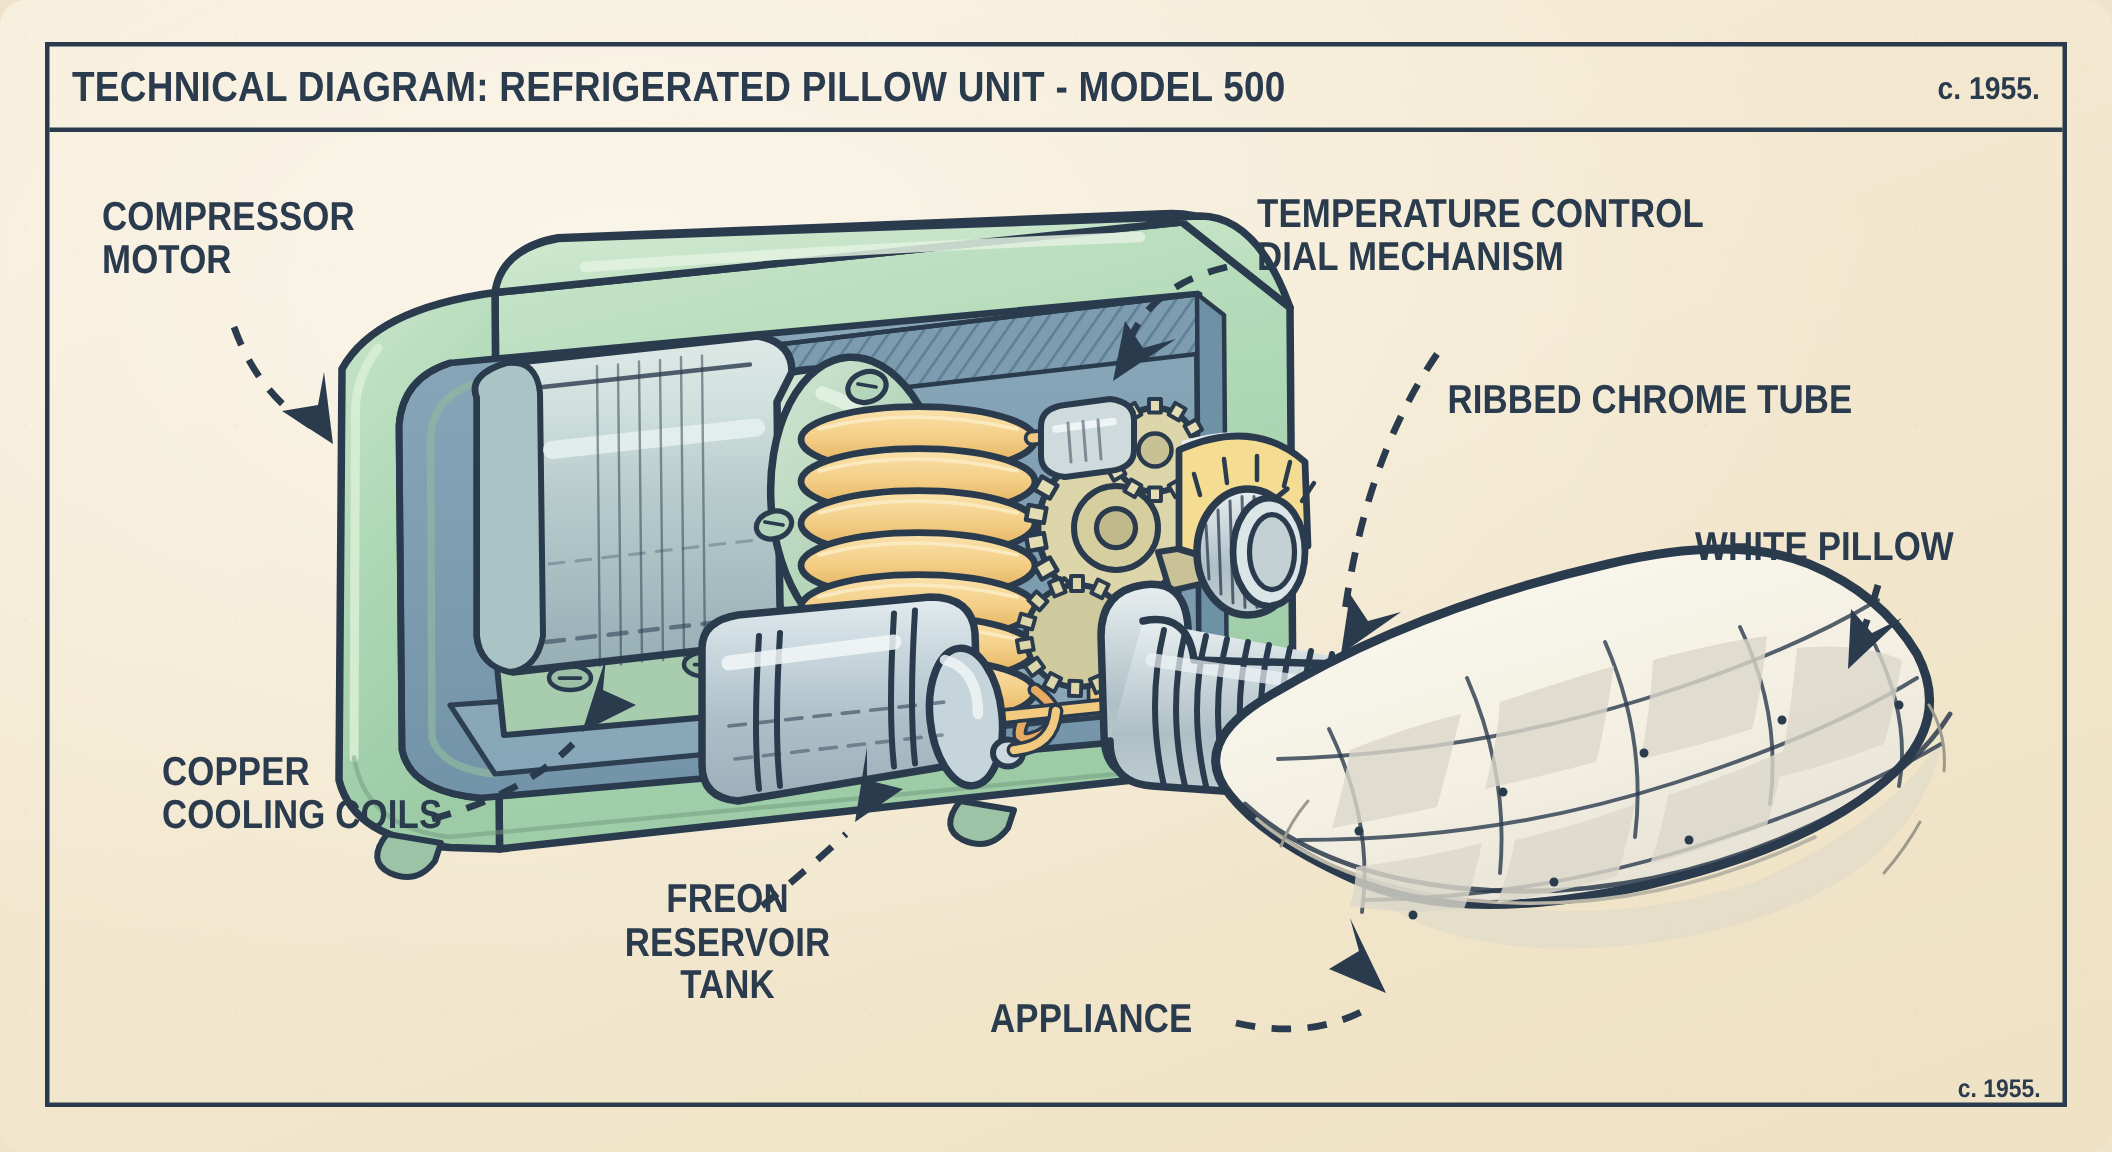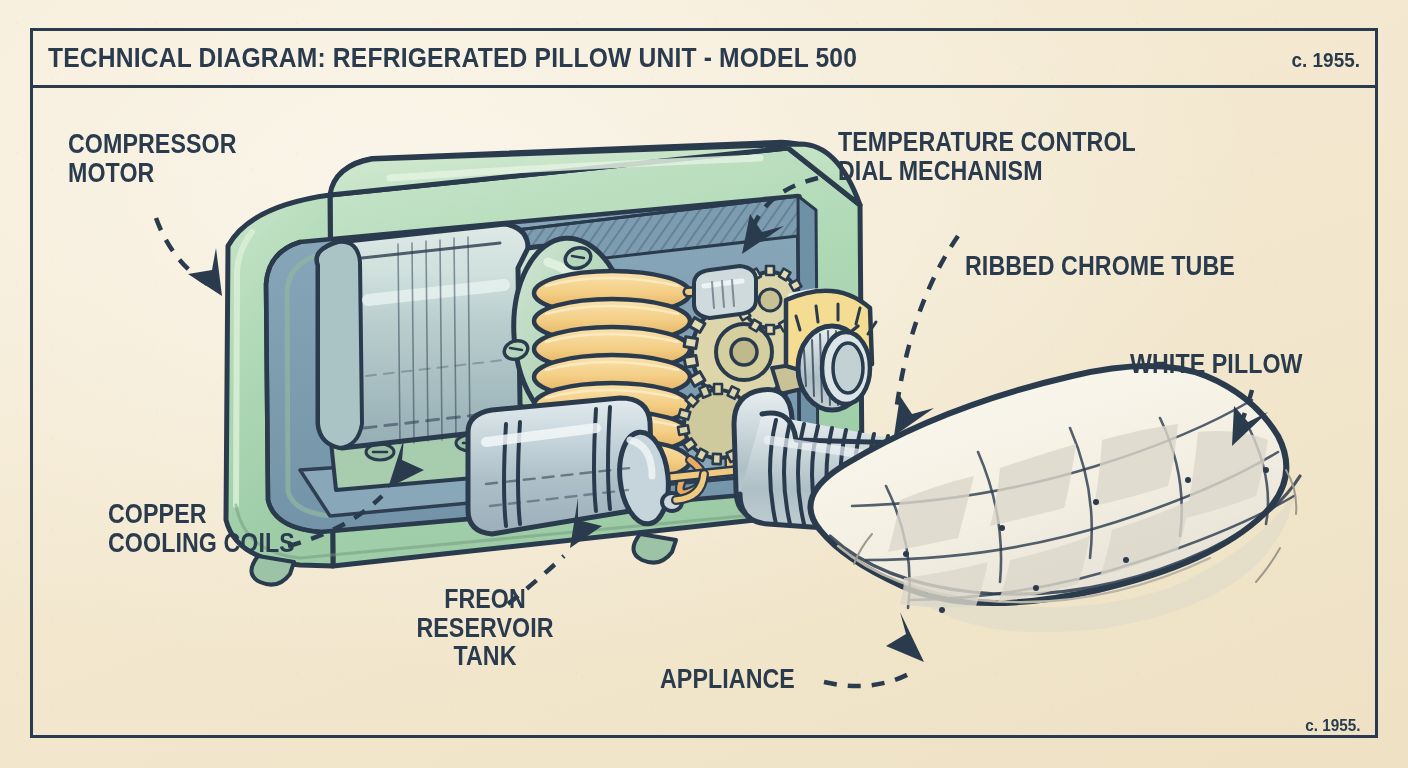--- a/index.html
+++ b/index.html
@@ -14,20 +14,21 @@
     overflow: hidden;
     font-family: "Liberation Sans", "DejaVu Sans", sans-serif;
   }
   #sheet {
     position: relative;
     width: 1408px;
     height: 768px;
     background:
       radial-gradient(ellipse at 30% 25%, rgba(255,255,255,0.55), rgba(255,255,255,0) 60%),
       linear-gradient(160deg, #f6ecd6 0%, #f3e8cf 45%, #eee1c4 100%);
+    border-radius: 17px;
   }
   
   #grain {
     position: absolute;
     inset: 0;
     pointer-events: none;
     opacity: .5;
     background-image:
       radial-gradient(circle at 12% 18%, rgba(160,140,100,.10) 0 1px, transparent 1px),
       radial-gradient(circle at 37% 62%, rgba(160,140,100,.08) 0 1px, transparent 1px),

